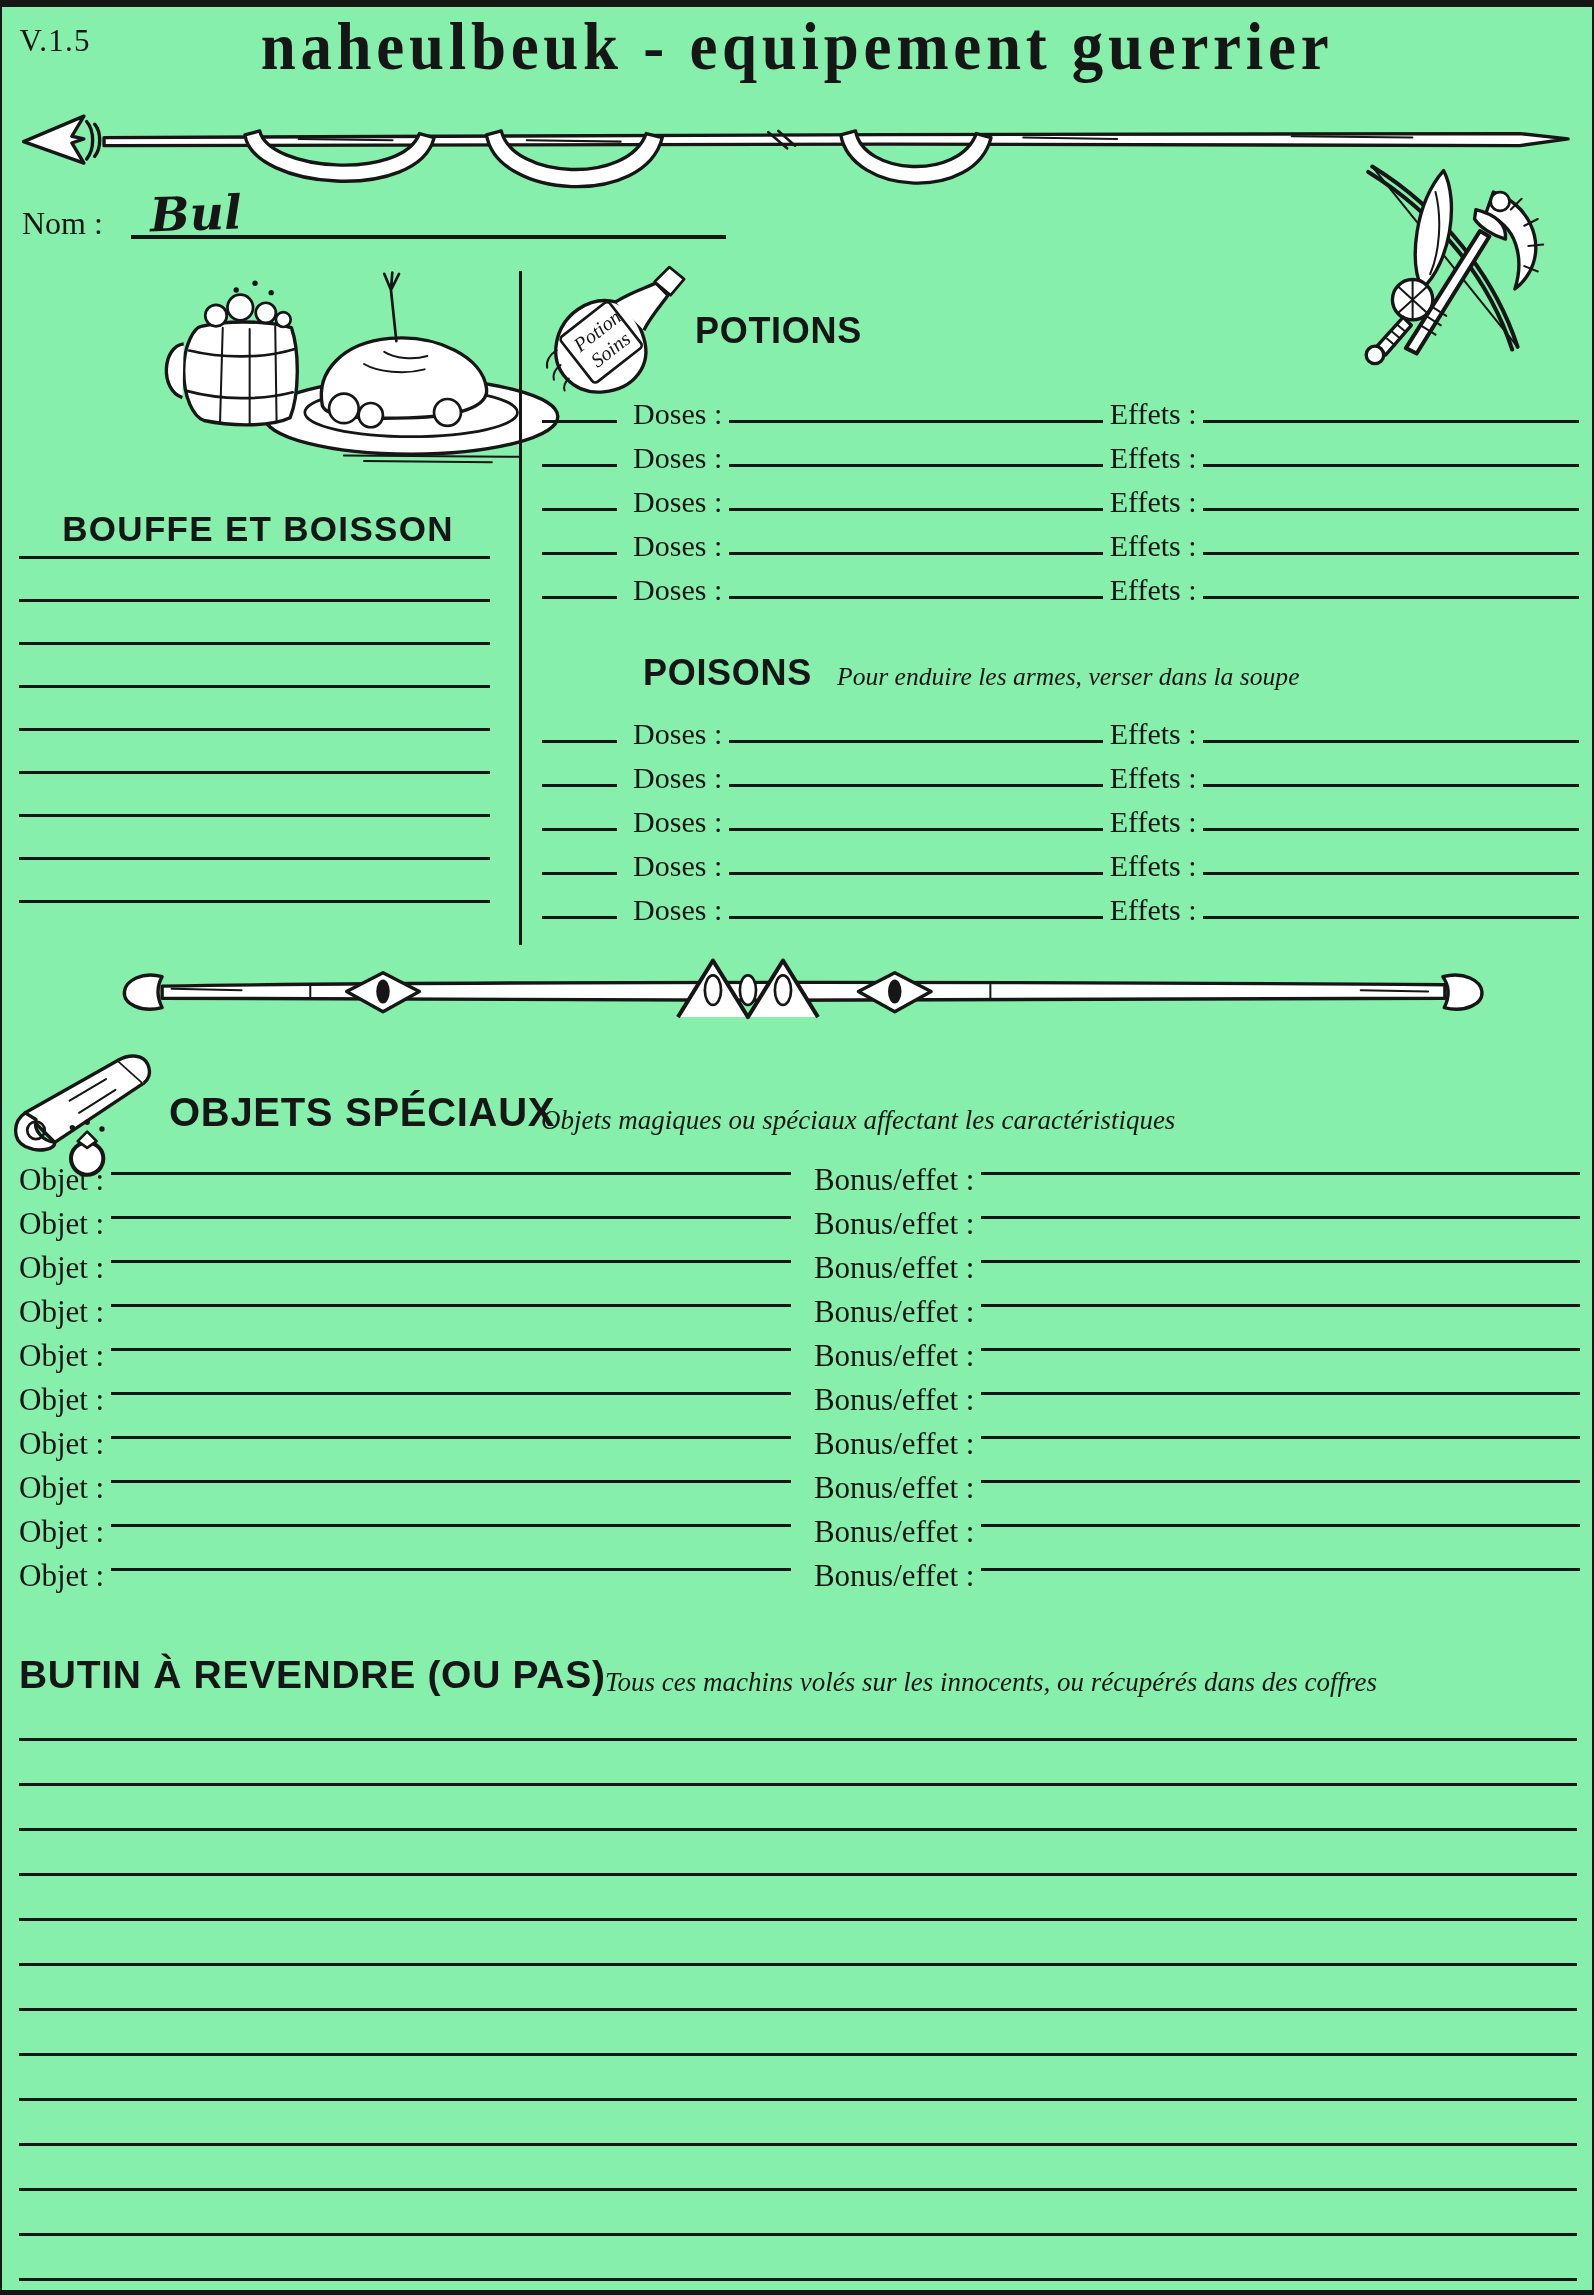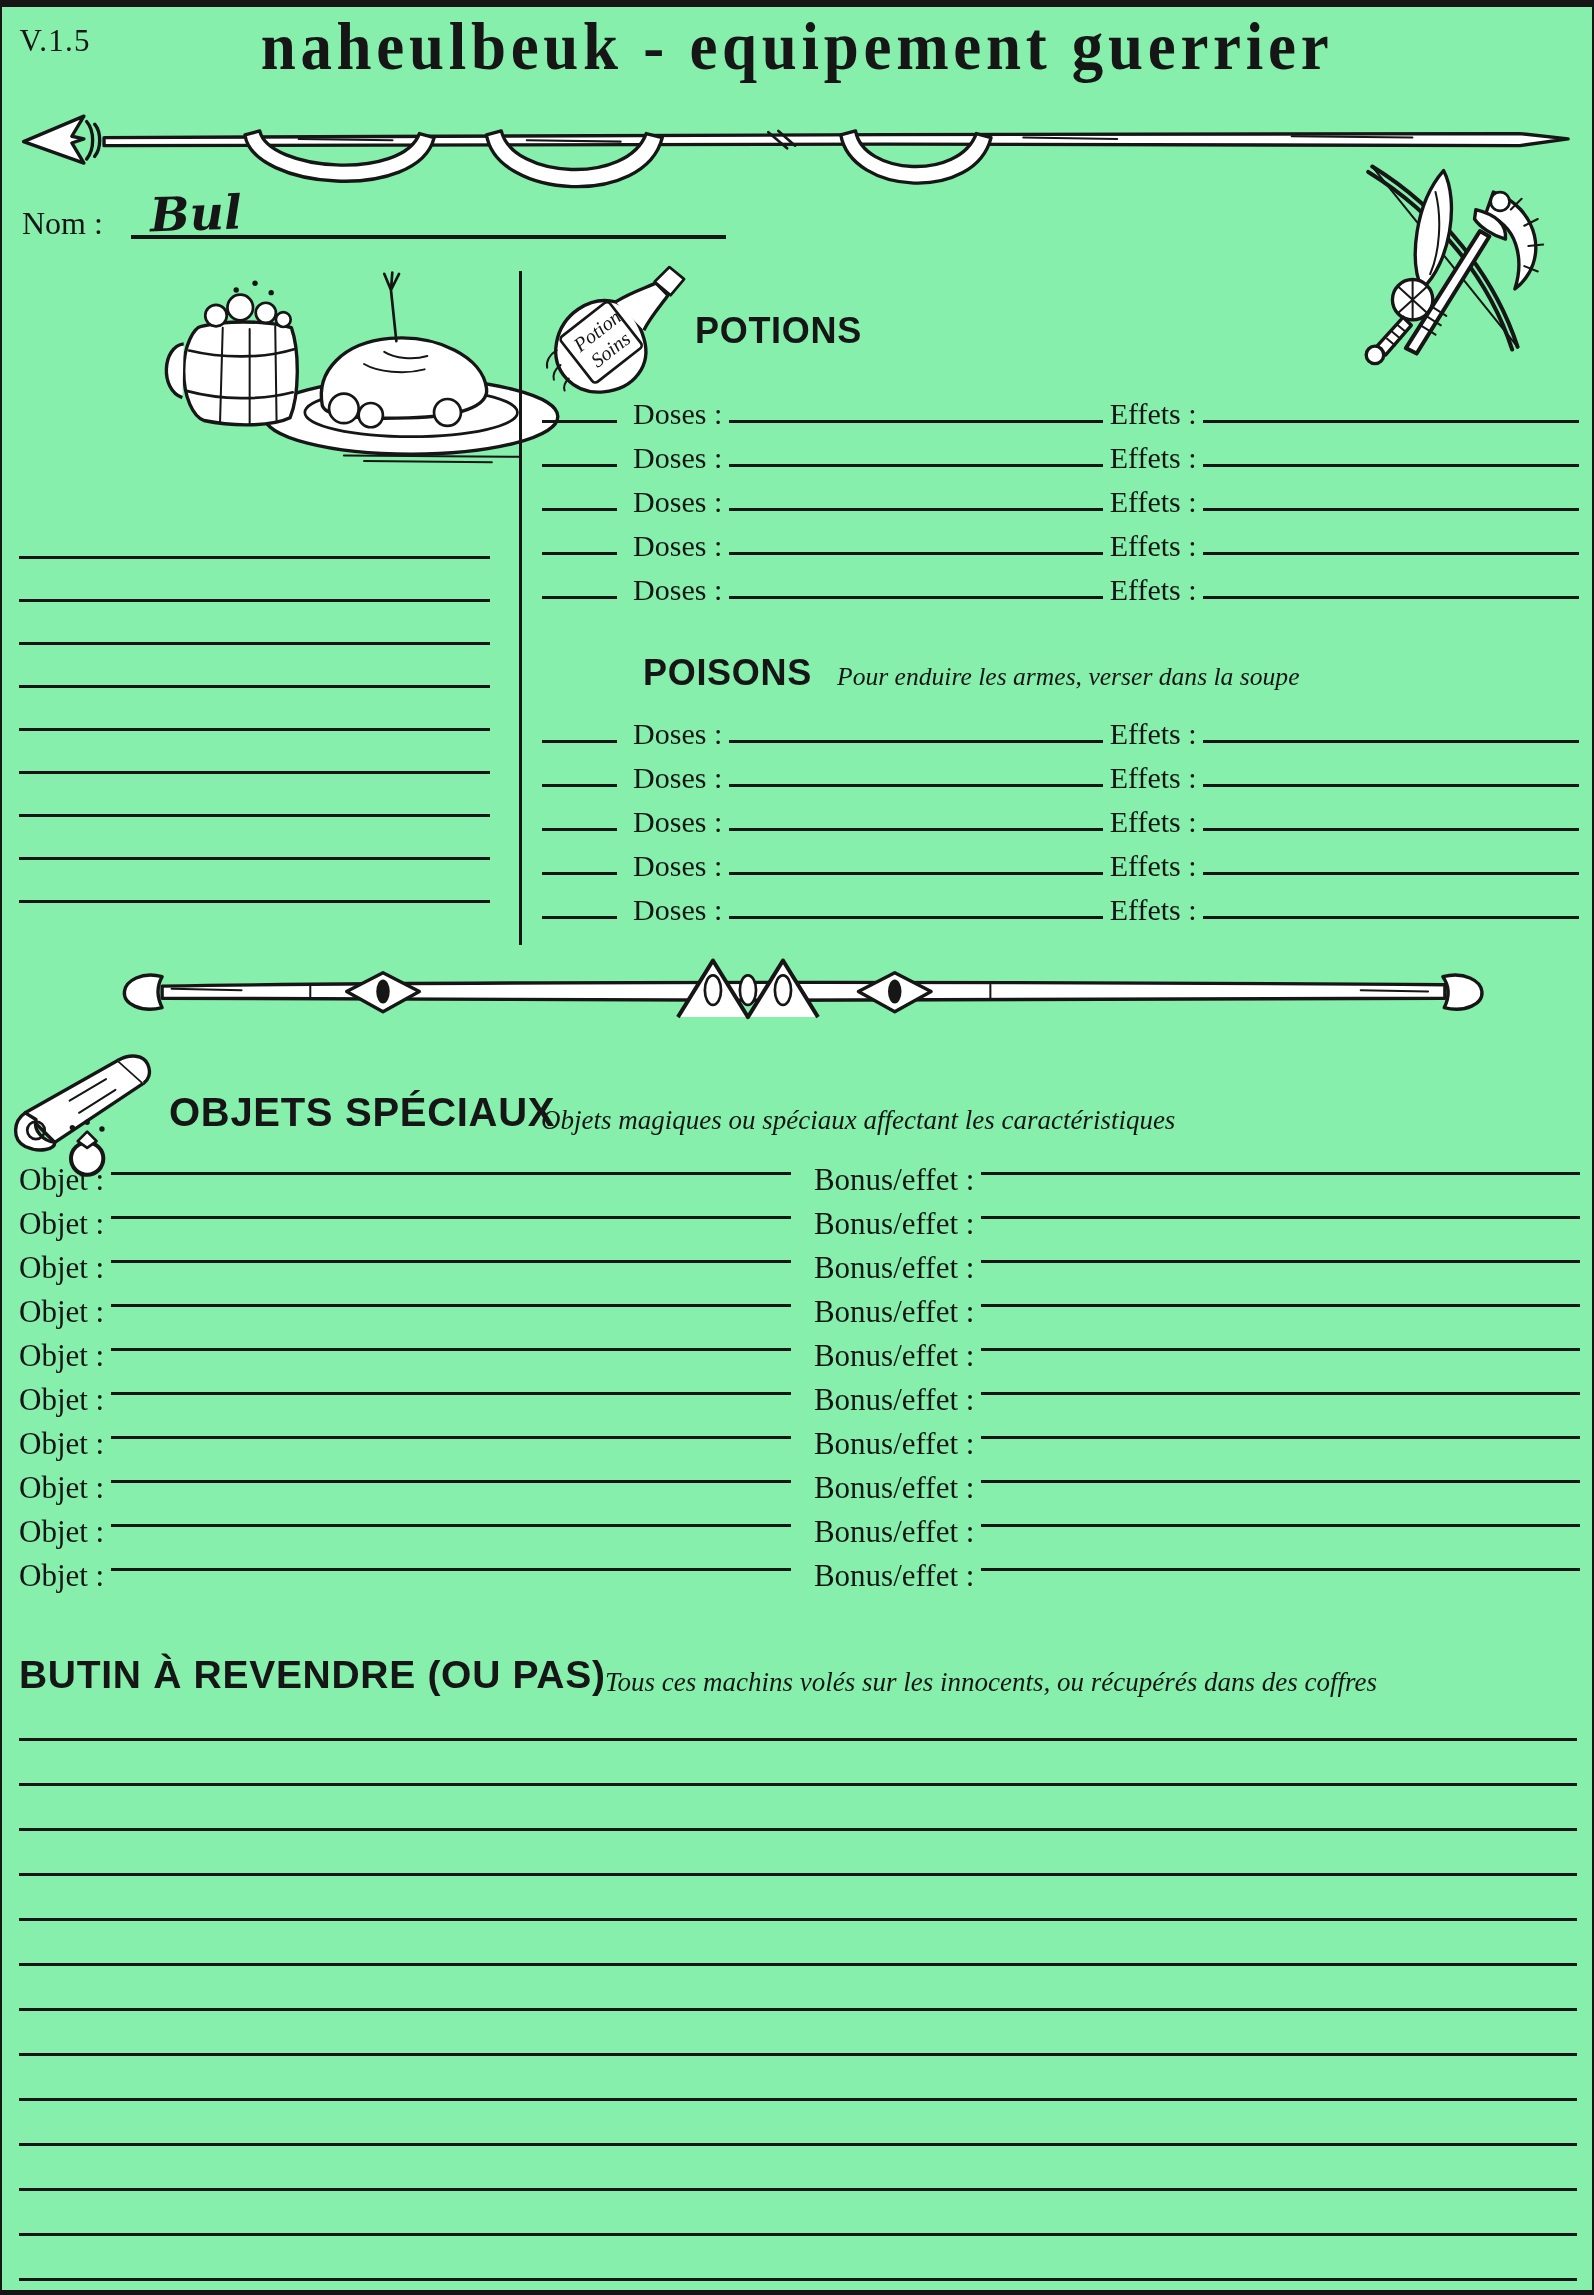--- a/index.html
+++ b/index.html
@@ -122,20 +122,21 @@
     <path class="inkf" stroke-width="5" d="M62,120 C30,124 26,188 60,200"></path>
     <circle class="inkf" stroke-width="4" cx="110" cy="78" r="16"></circle>
     <circle class="inkf" stroke-width="4" cx="146" cy="66" r="19"></circle>
     <circle class="inkf" stroke-width="4" cx="184" cy="74" r="15"></circle>
     <circle class="inkf" stroke-width="4" cx="210" cy="84" r="11"></circle>
     <circle class="fill" cx="140" cy="40" r="4"></circle>
       <circle class="fill" cx="168" cy="30" r="4"></circle>
       <circle class="fill" cx="192" cy="44" r="4"></circle>
   </svg>
 
+  <div class="abs sec-title bouffe-title">BOUFFE ET BOISSON</div>
   <div class="lines-block bouffe-lines" id="bouffe-lines">
       <div class="blank-line"></div>
       <div class="blank-line"></div>
       <div class="blank-line"></div>
       <div class="blank-line"></div>
       <div class="blank-line"></div>
       <div class="blank-line"></div>
       <div class="blank-line"></div>
       <div class="blank-line"></div>
       <div class="blank-line"></div>

